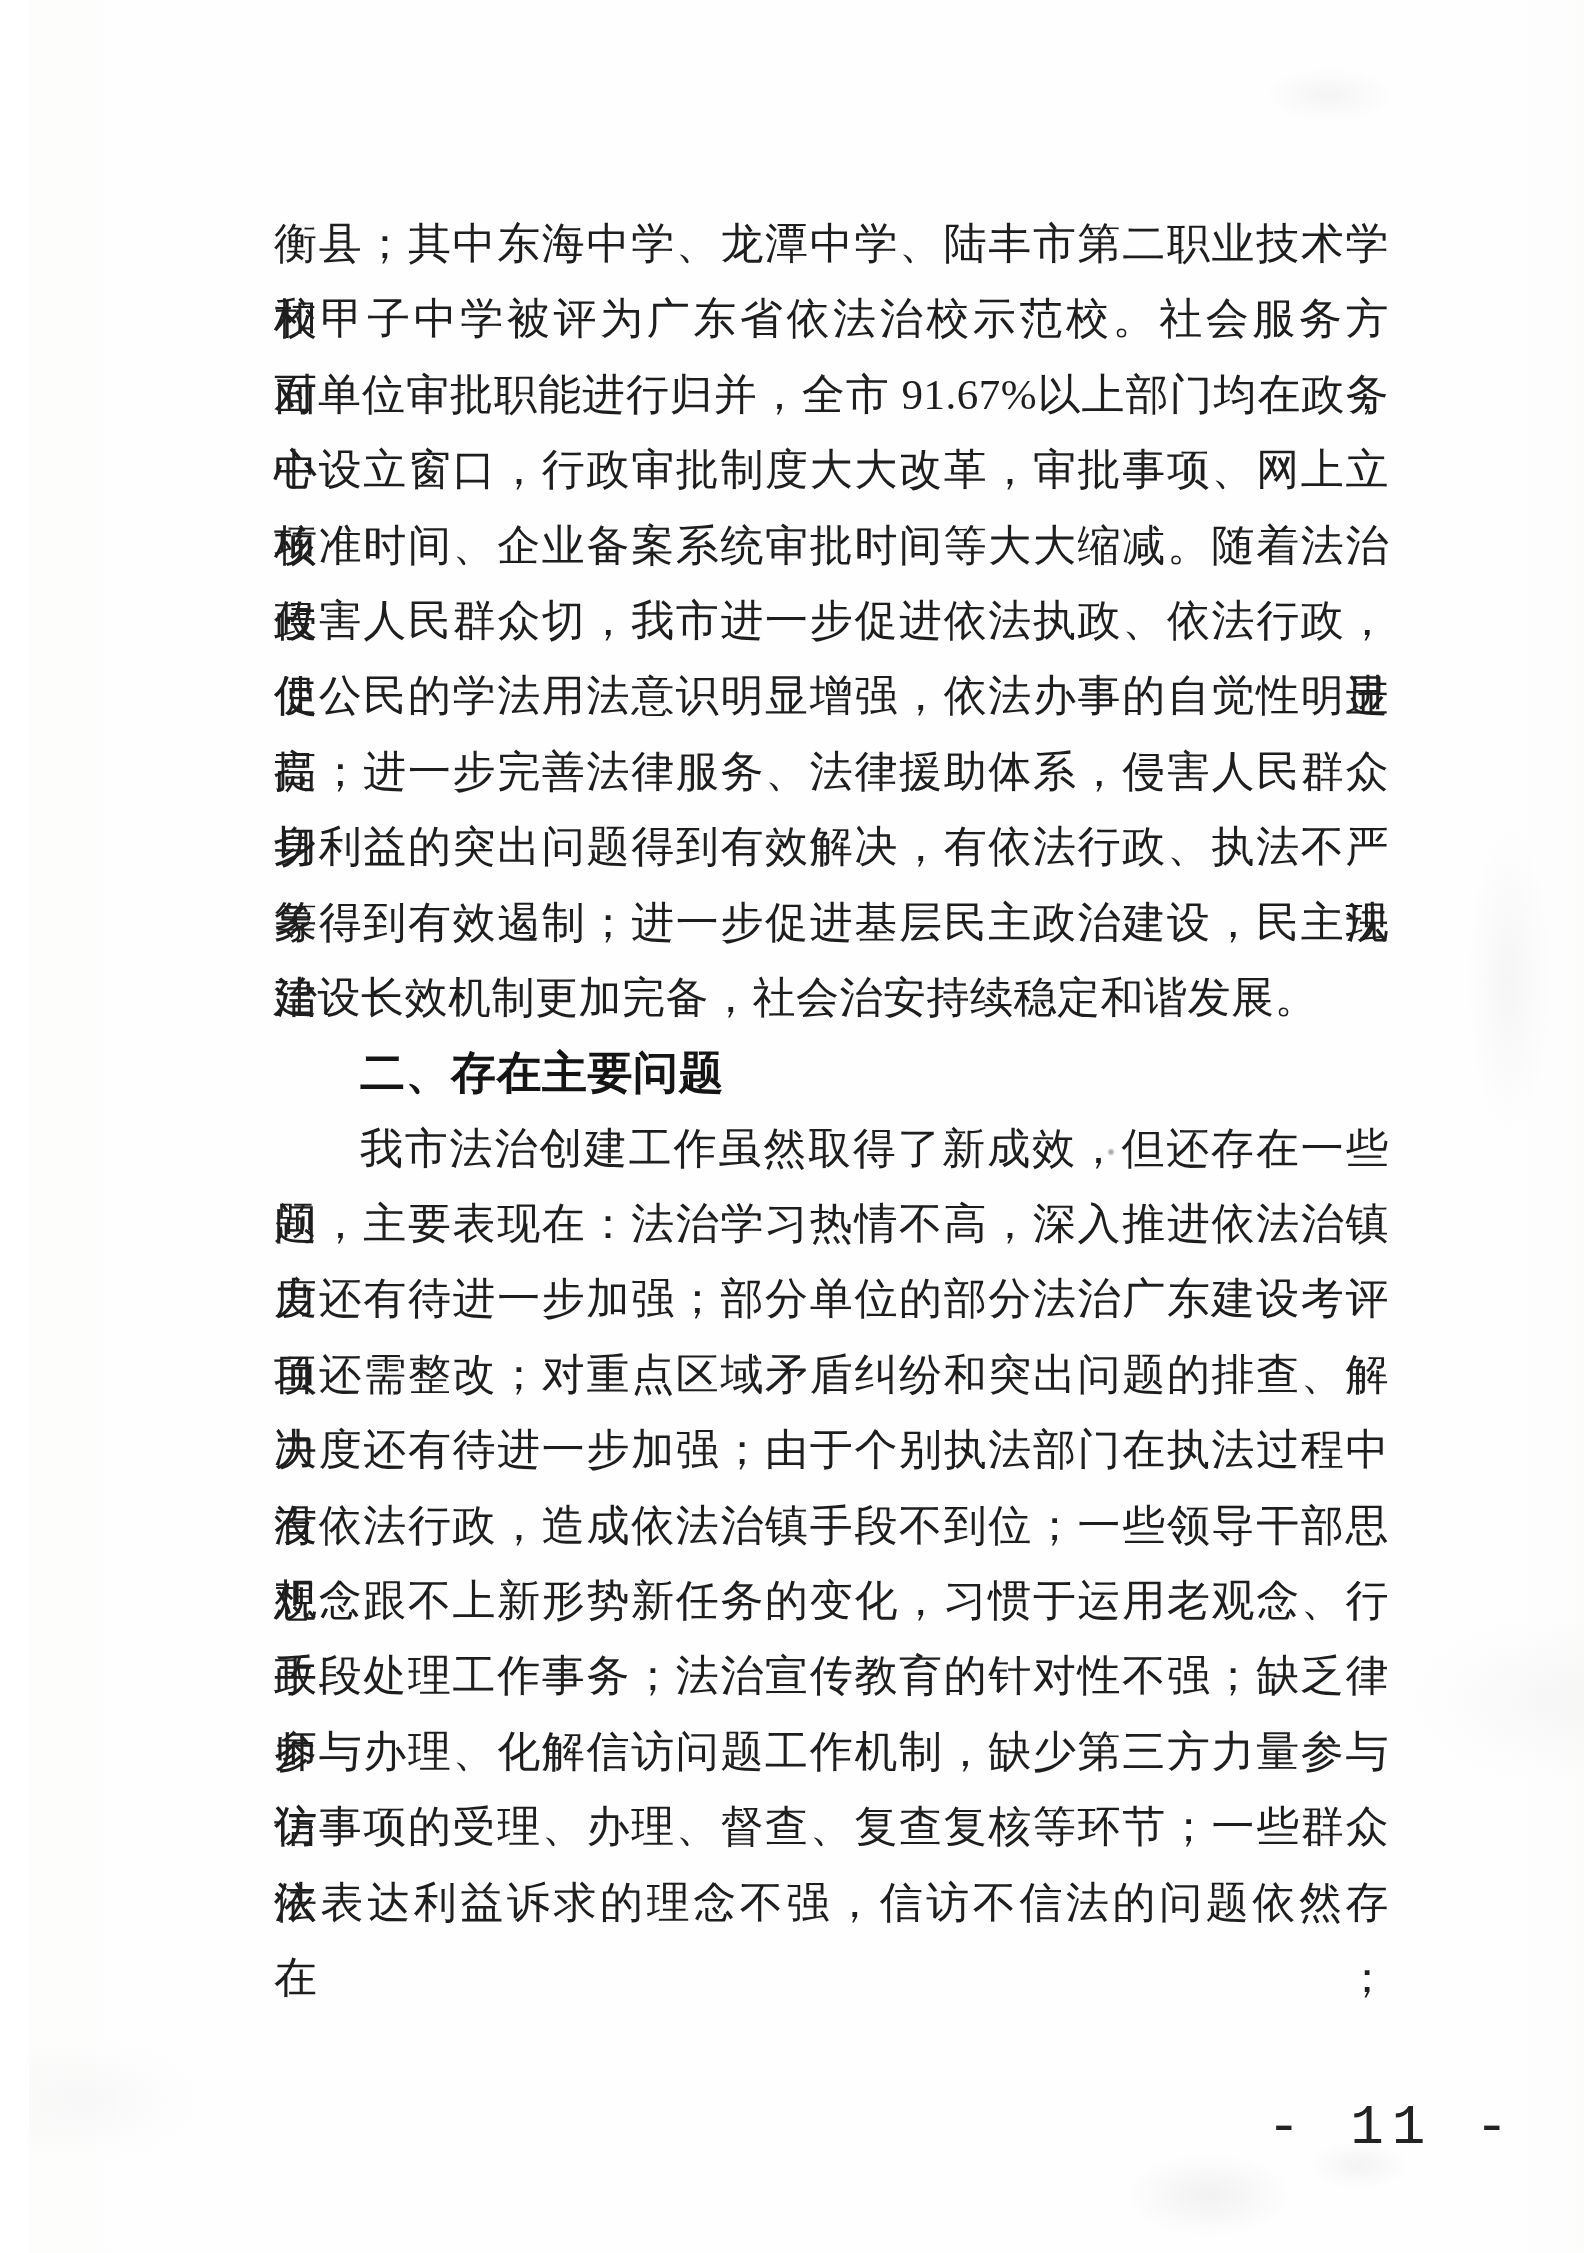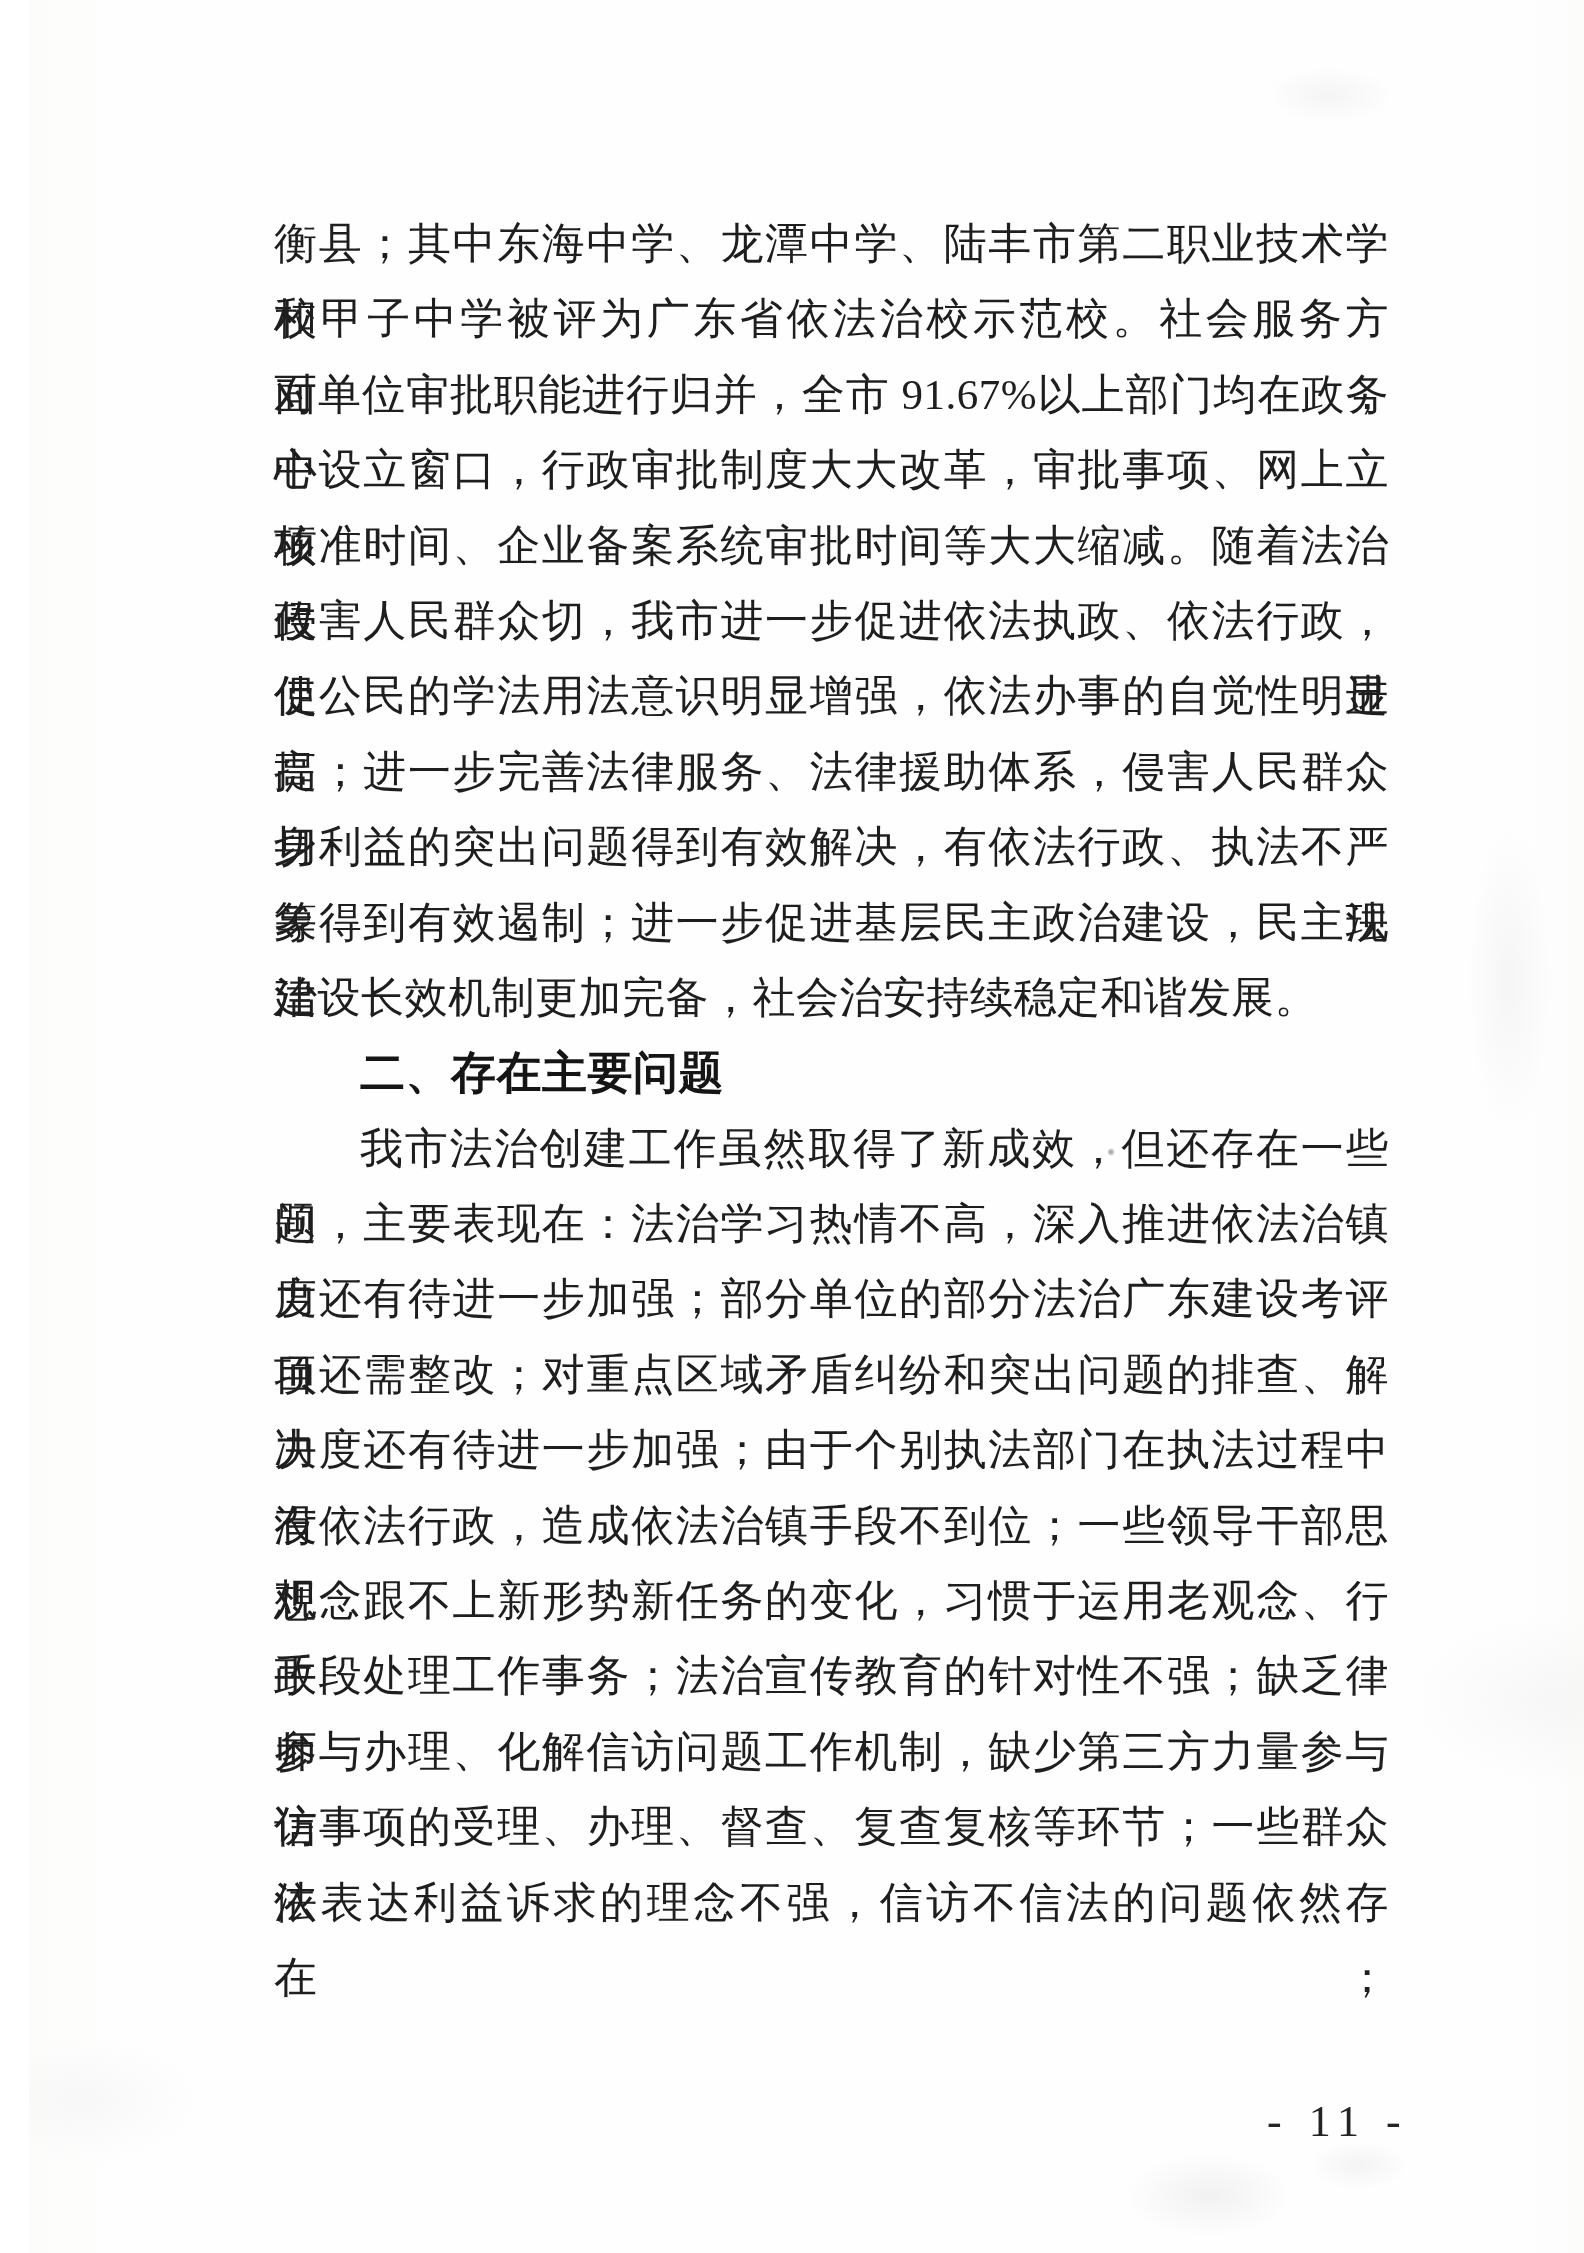--- a/index.html
+++ b/index.html
@@ -54,24 +54,25 @@
     text-indent: 86px;
     font-family: "Liberation Sans", "DejaVu Sans", sans-serif;
     font-weight: 700;
     font-size: 45px;
     color: #151515;
   }
   .pagenum {
     position: absolute;
     left: 1238px;
     top: 2096px;
-    font-size: 44px;
+    font-size: 56px;
     color: #232323;
     letter-spacing: 8px;
     white-space: nowrap;
+    font-family: Liberation Mono, monospace;
   }
 </style>
 </head>
 <body>
 
 <div class="page">
   <div class="textblock">
       <div class="line justify">衡县；其中东海中学、龙潭中学、陆丰市第二职业技术学校</div>
       <div class="line justify">和甲子中学被评为广东省依法治校示范校。社会服务方面，</div>
       <div class="line justify">对单位审批职能进行归并，全市 91.67%以上部门均在政务中</div>

